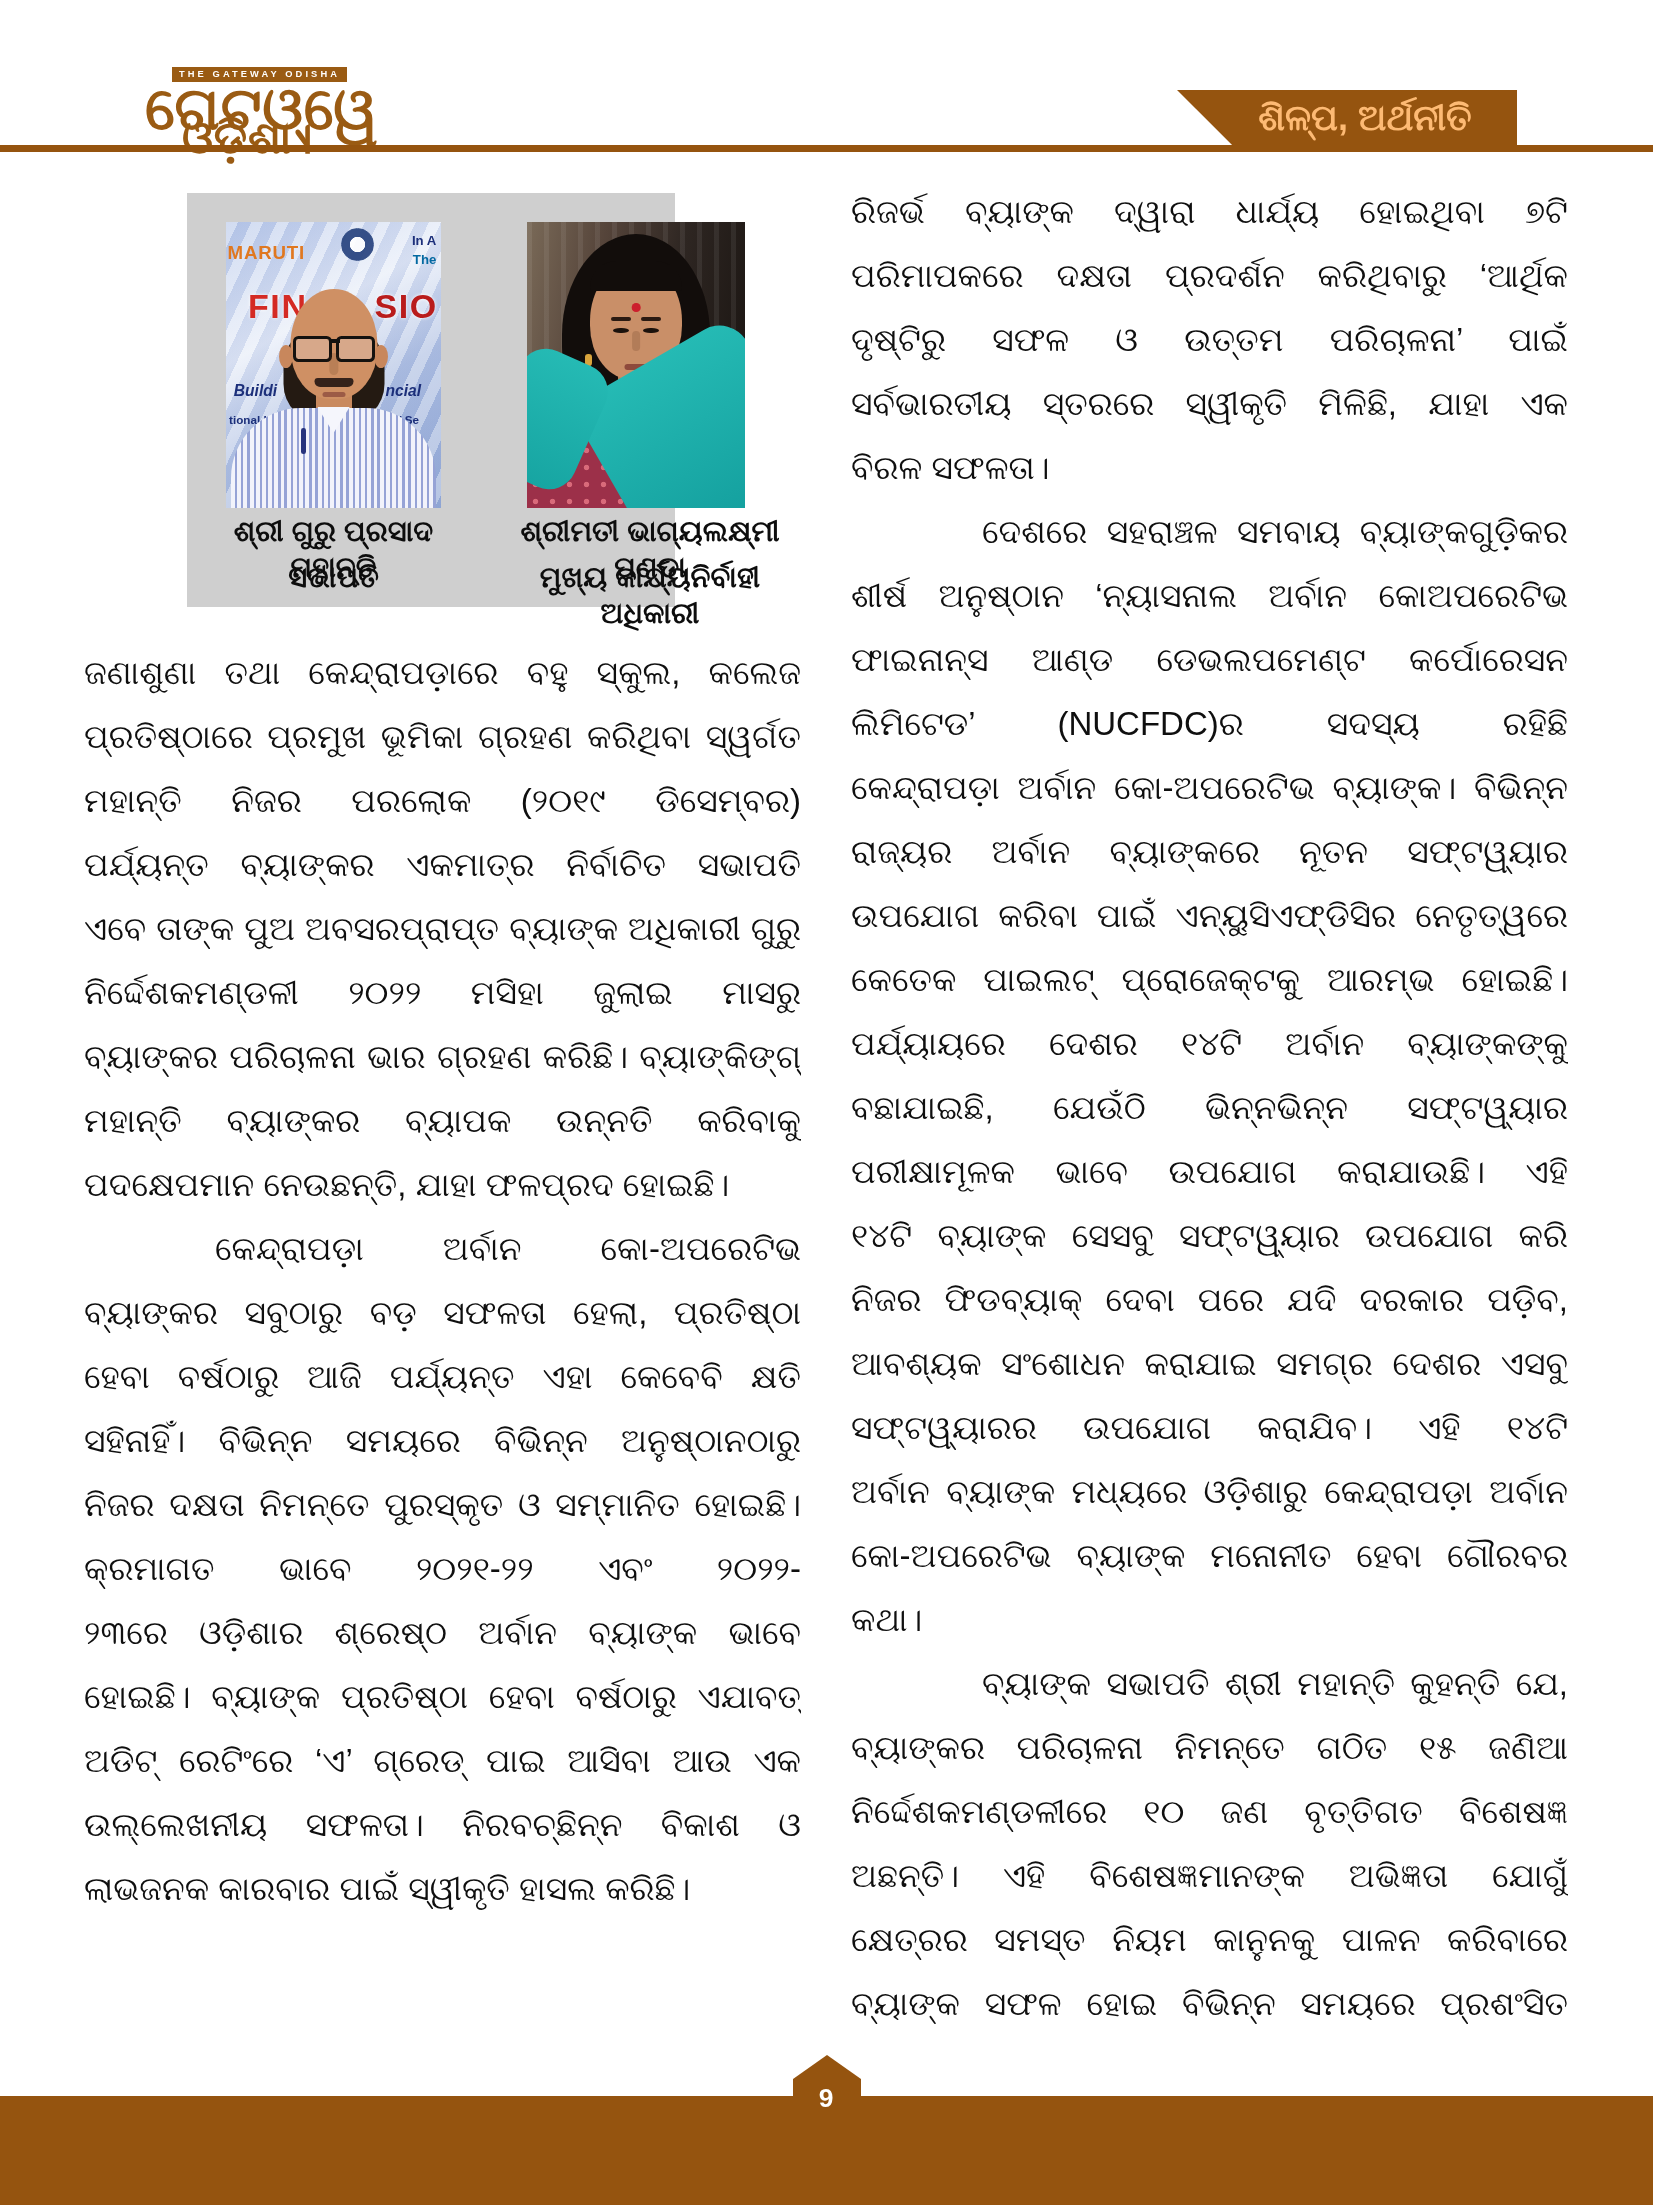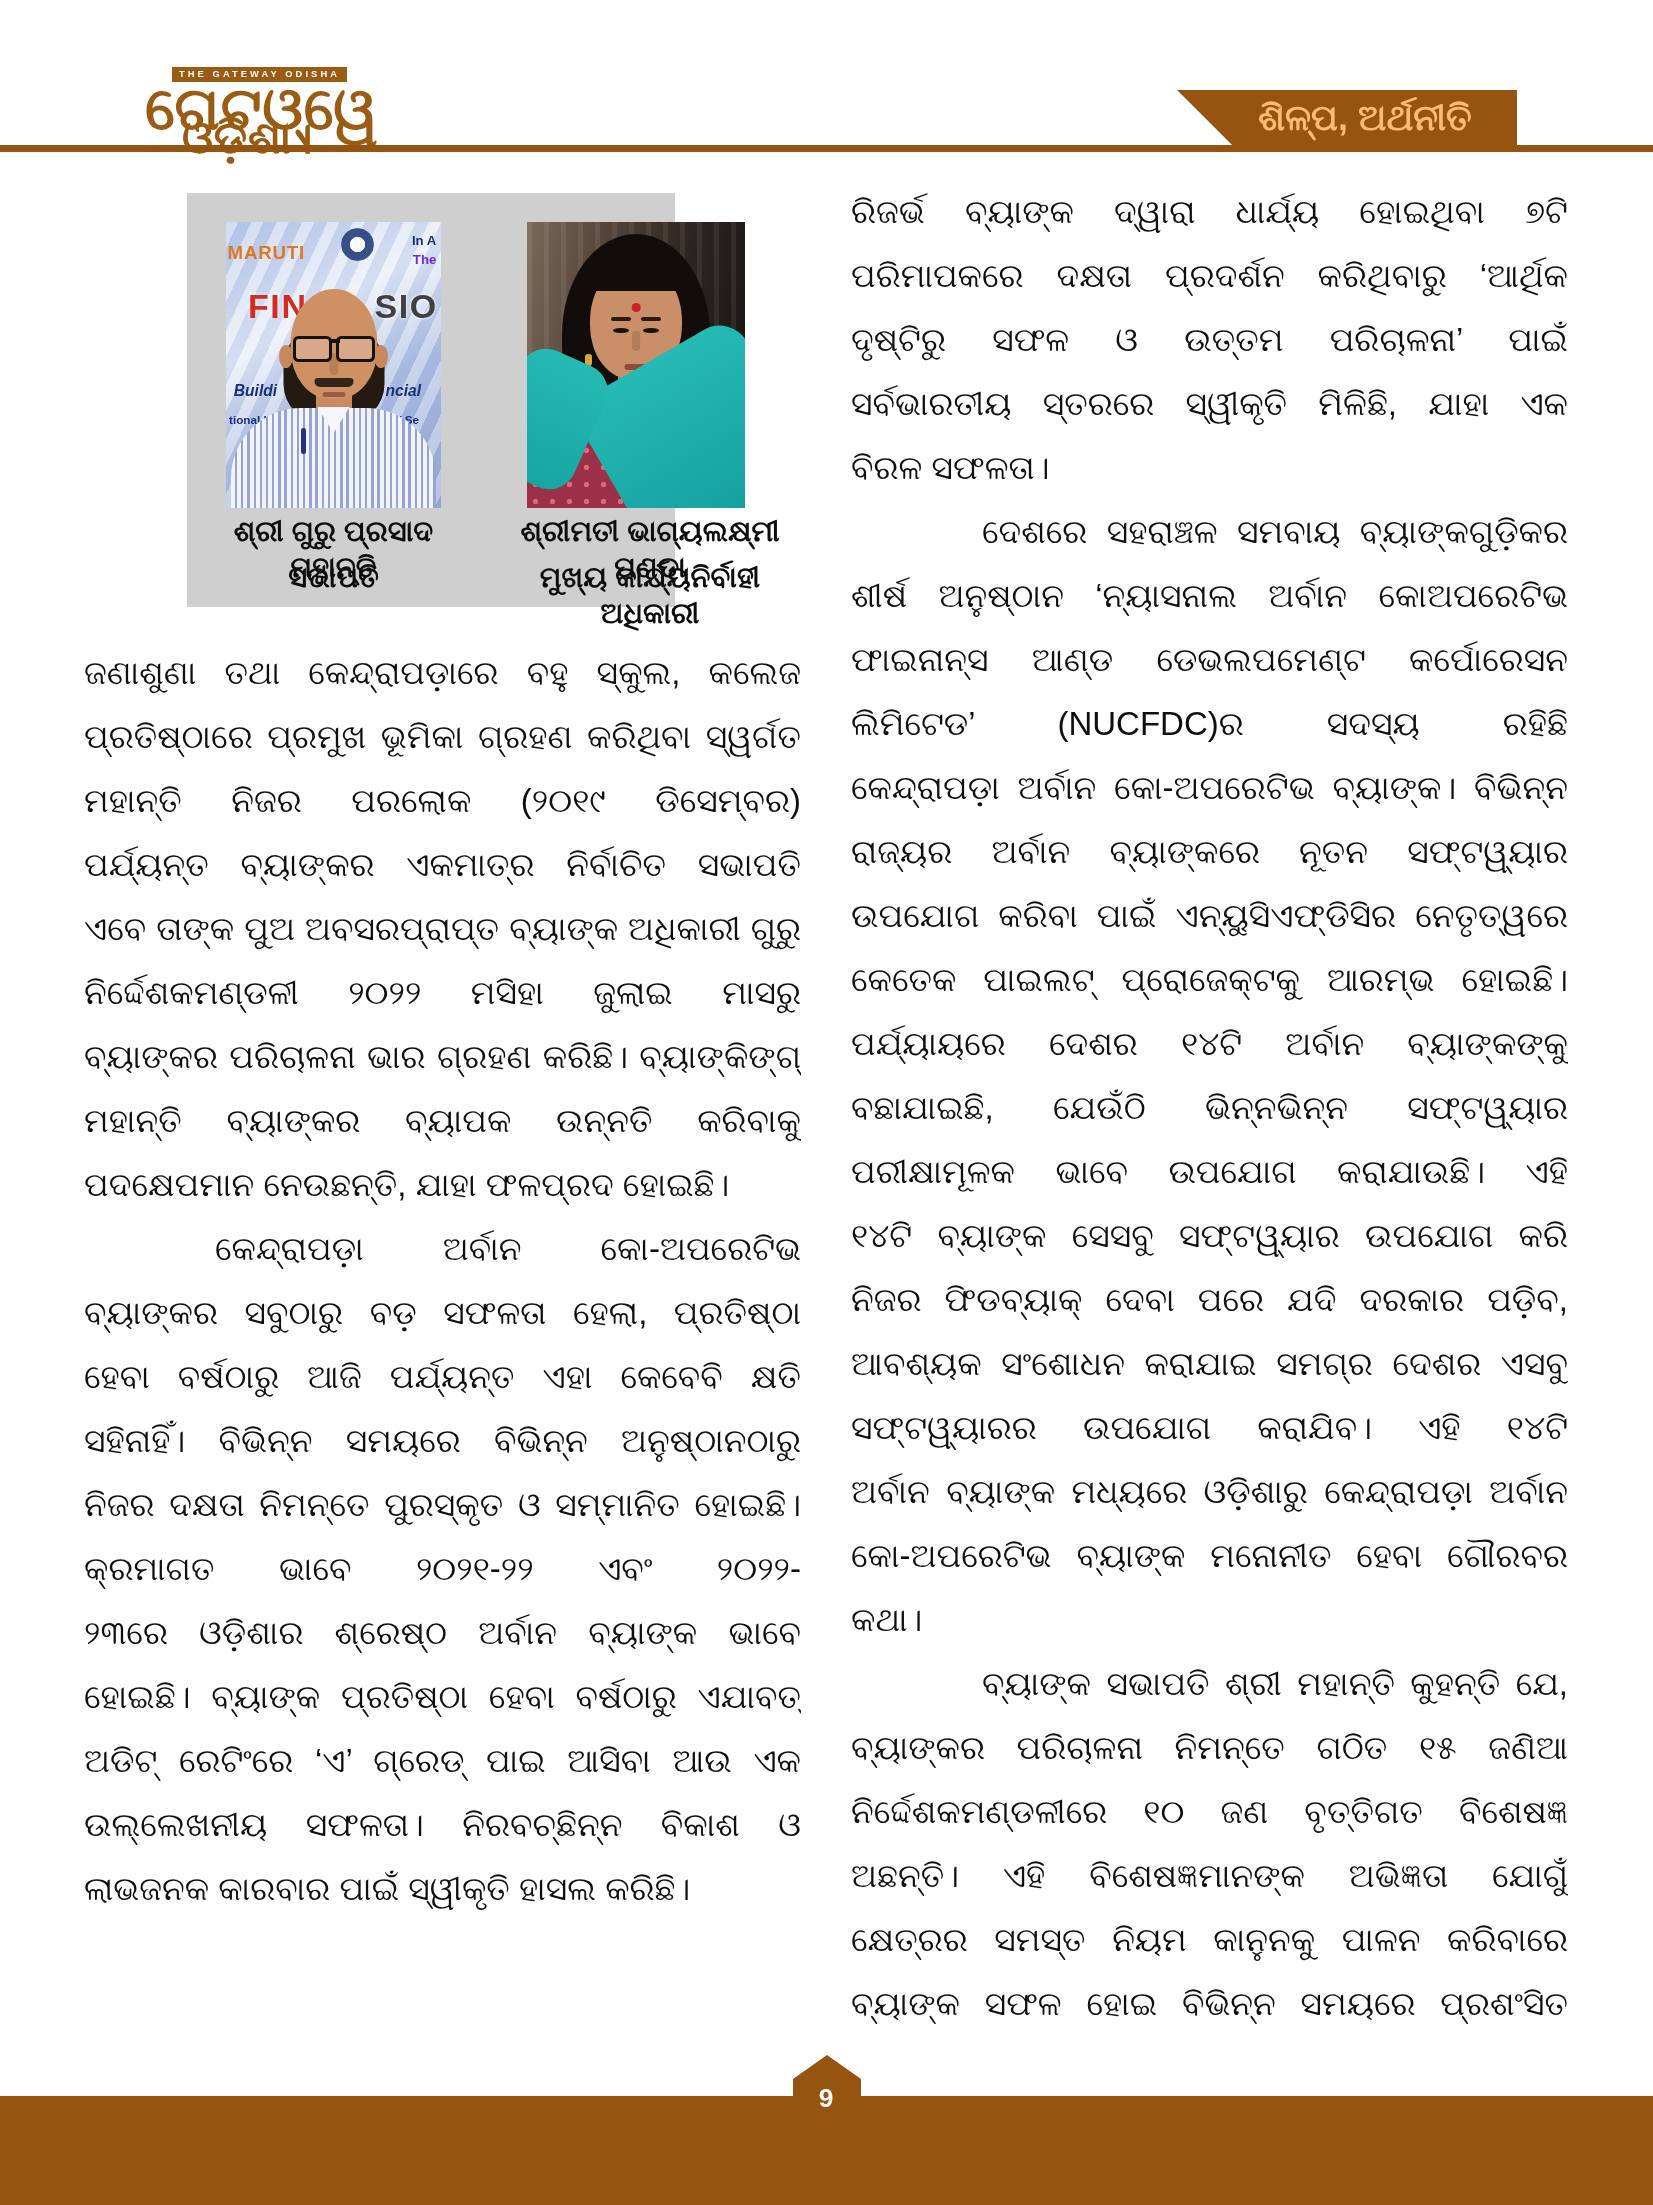--- a/index.html
+++ b/index.html
@@ -31,24 +31,24 @@
   .capR2{left:310px;width:306px;top:366px;}
 
   
   .pl-bg{position:absolute;inset:0;background:linear-gradient(150deg,#b9c9ea 0%,#e6ecf8 35%,#aebfe2 60%,#8fa6d4 100%);}
   .pl-bg:after{content:"";position:absolute;inset:0;
     background:repeating-linear-gradient(115deg,rgba(255,255,255,.35) 0 11px,rgba(140,160,210,.18) 11px 23px);}
   .pl-brand{position:absolute;left:1.6px;top:20px;color:#e07820;font-weight:bold;font-size:18.7px;letter-spacing:0.8px;}
   .pl-logo{position:absolute;left:115px;top:6.2px;width:31px;height:31px;border-radius:50%;
     background:radial-gradient(#ffffff 34%,#24407c 36%);border:1.6px solid #24407c;opacity:.9;}
   .pl-inA{position:absolute;right:4.7px;top:11px;color:#1c2f7a;font-weight:bold;font-size:13.2px;}
-  .pl-the{position:absolute;right:4.7px;top:30px;color:#6d28d9;font-weight:bold;font-size:13.2px;}
+  .pl-the{position:absolute;right:4.7px;top:30px;color:#0369a1;font-weight:bold;font-size:13.2px;}
   .pl-fin{position:absolute;left:22px;top:65px;color:#d42a24;font-weight:bold;font-size:34px;
     letter-spacing:1.6px;text-shadow:0 0 3.9px #ffffff;}
-  .pl-sio{position:absolute;right:3.1px;top:65px;color:#404040;font-weight:bold;font-size:34px;
+  .pl-sio{position:absolute;right:3.1px;top:65px;color:#b91c1c;font-weight:bold;font-size:34px;
     letter-spacing:1.6px;text-shadow:0 0 3.9px #ffffff;}
   .pl-sub1{position:absolute;left:7.8px;top:160px;color:#1c2f7a;font-style:italic;font-weight:bold;font-size:15.6px;}
   .pl-sub1b{position:absolute;right:20px;top:160px;color:#1c2f7a;font-style:italic;font-weight:bold;font-size:15.6px;}
   .pl-sub2{position:absolute;left:3.1px;top:191px;color:#1c2f7a;font-weight:bold;font-size:11.7px;}
   .pl-sub2b{position:absolute;right:22px;top:191px;color:#1c2f7a;font-weight:bold;font-size:11.7px;}
   .pl-hair{position:absolute;left:50%;transform:translateX(-50%);top:100px;width:101px;height:101px;
     background:#241a12;border-radius:45px 45px 39px 39px;}
   .pl-head{position:absolute;left:50%;transform:translateX(-50%);top:67px;width:87px;height:110px;
     background:#cf9064;border-radius:52% 52% 48% 48%;}
   .pl-ear{position:absolute;top:123px;width:14px;height:23px;background:#c8875c;border-radius:50%;}

